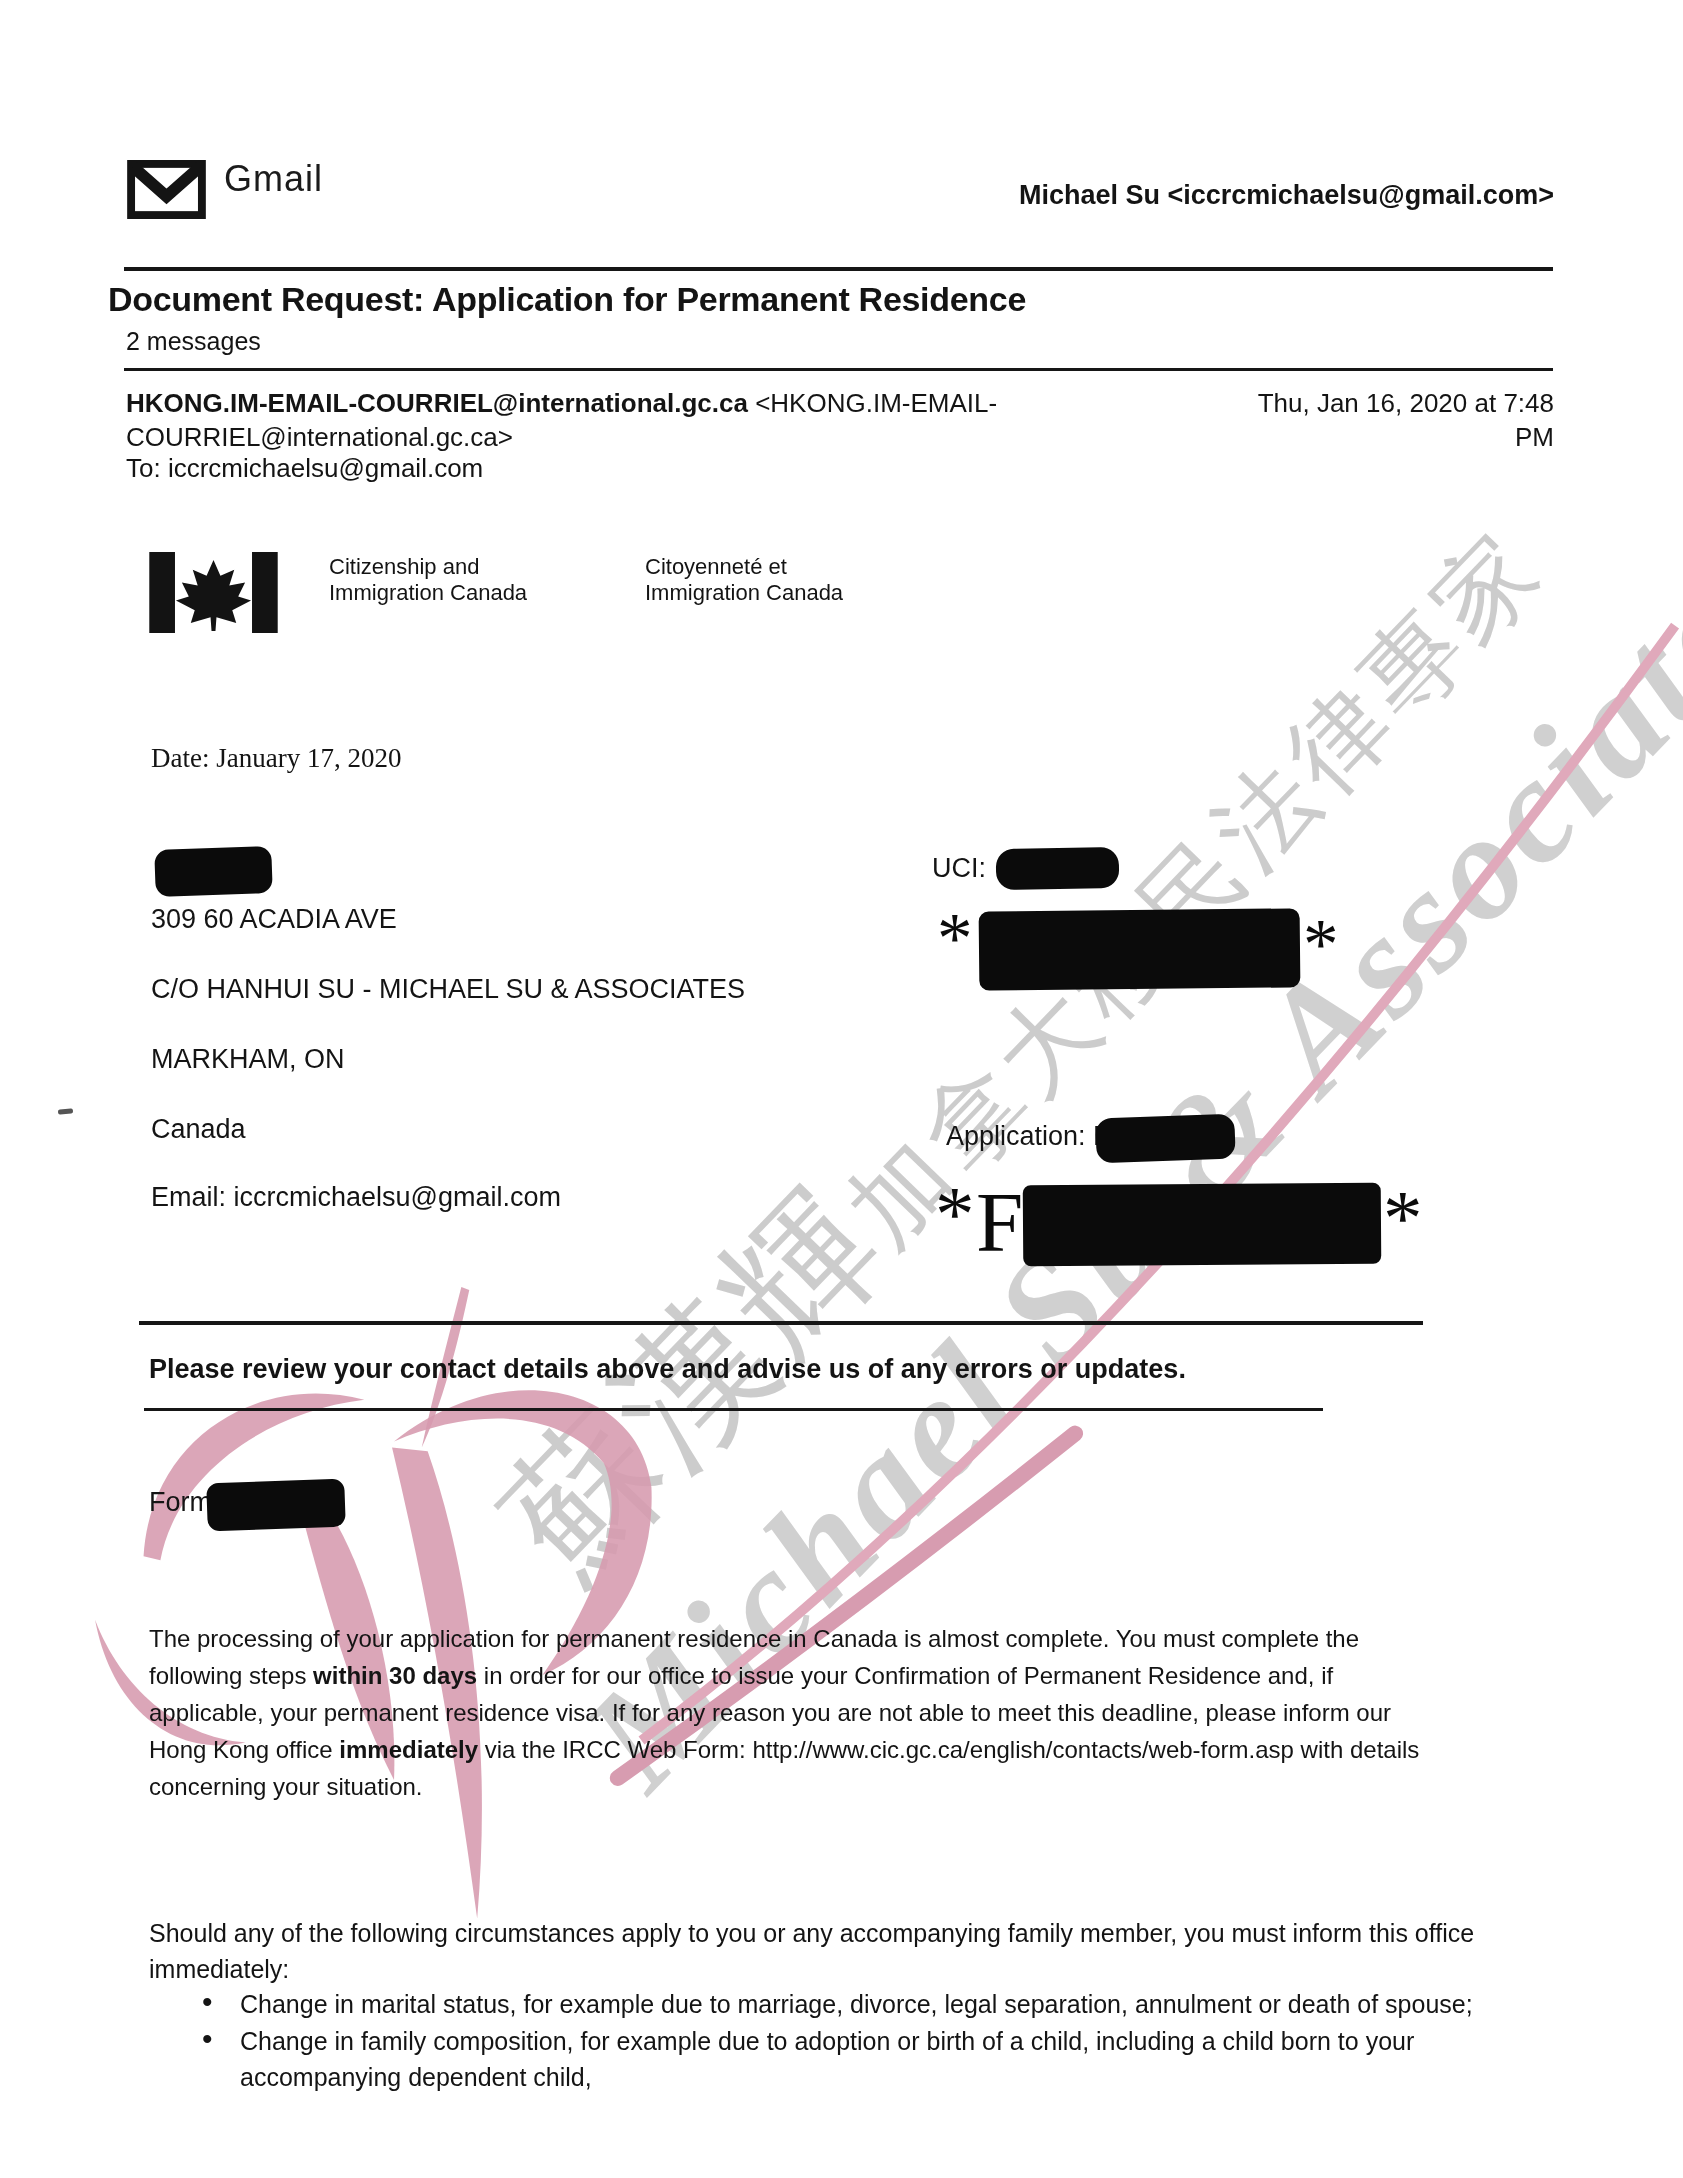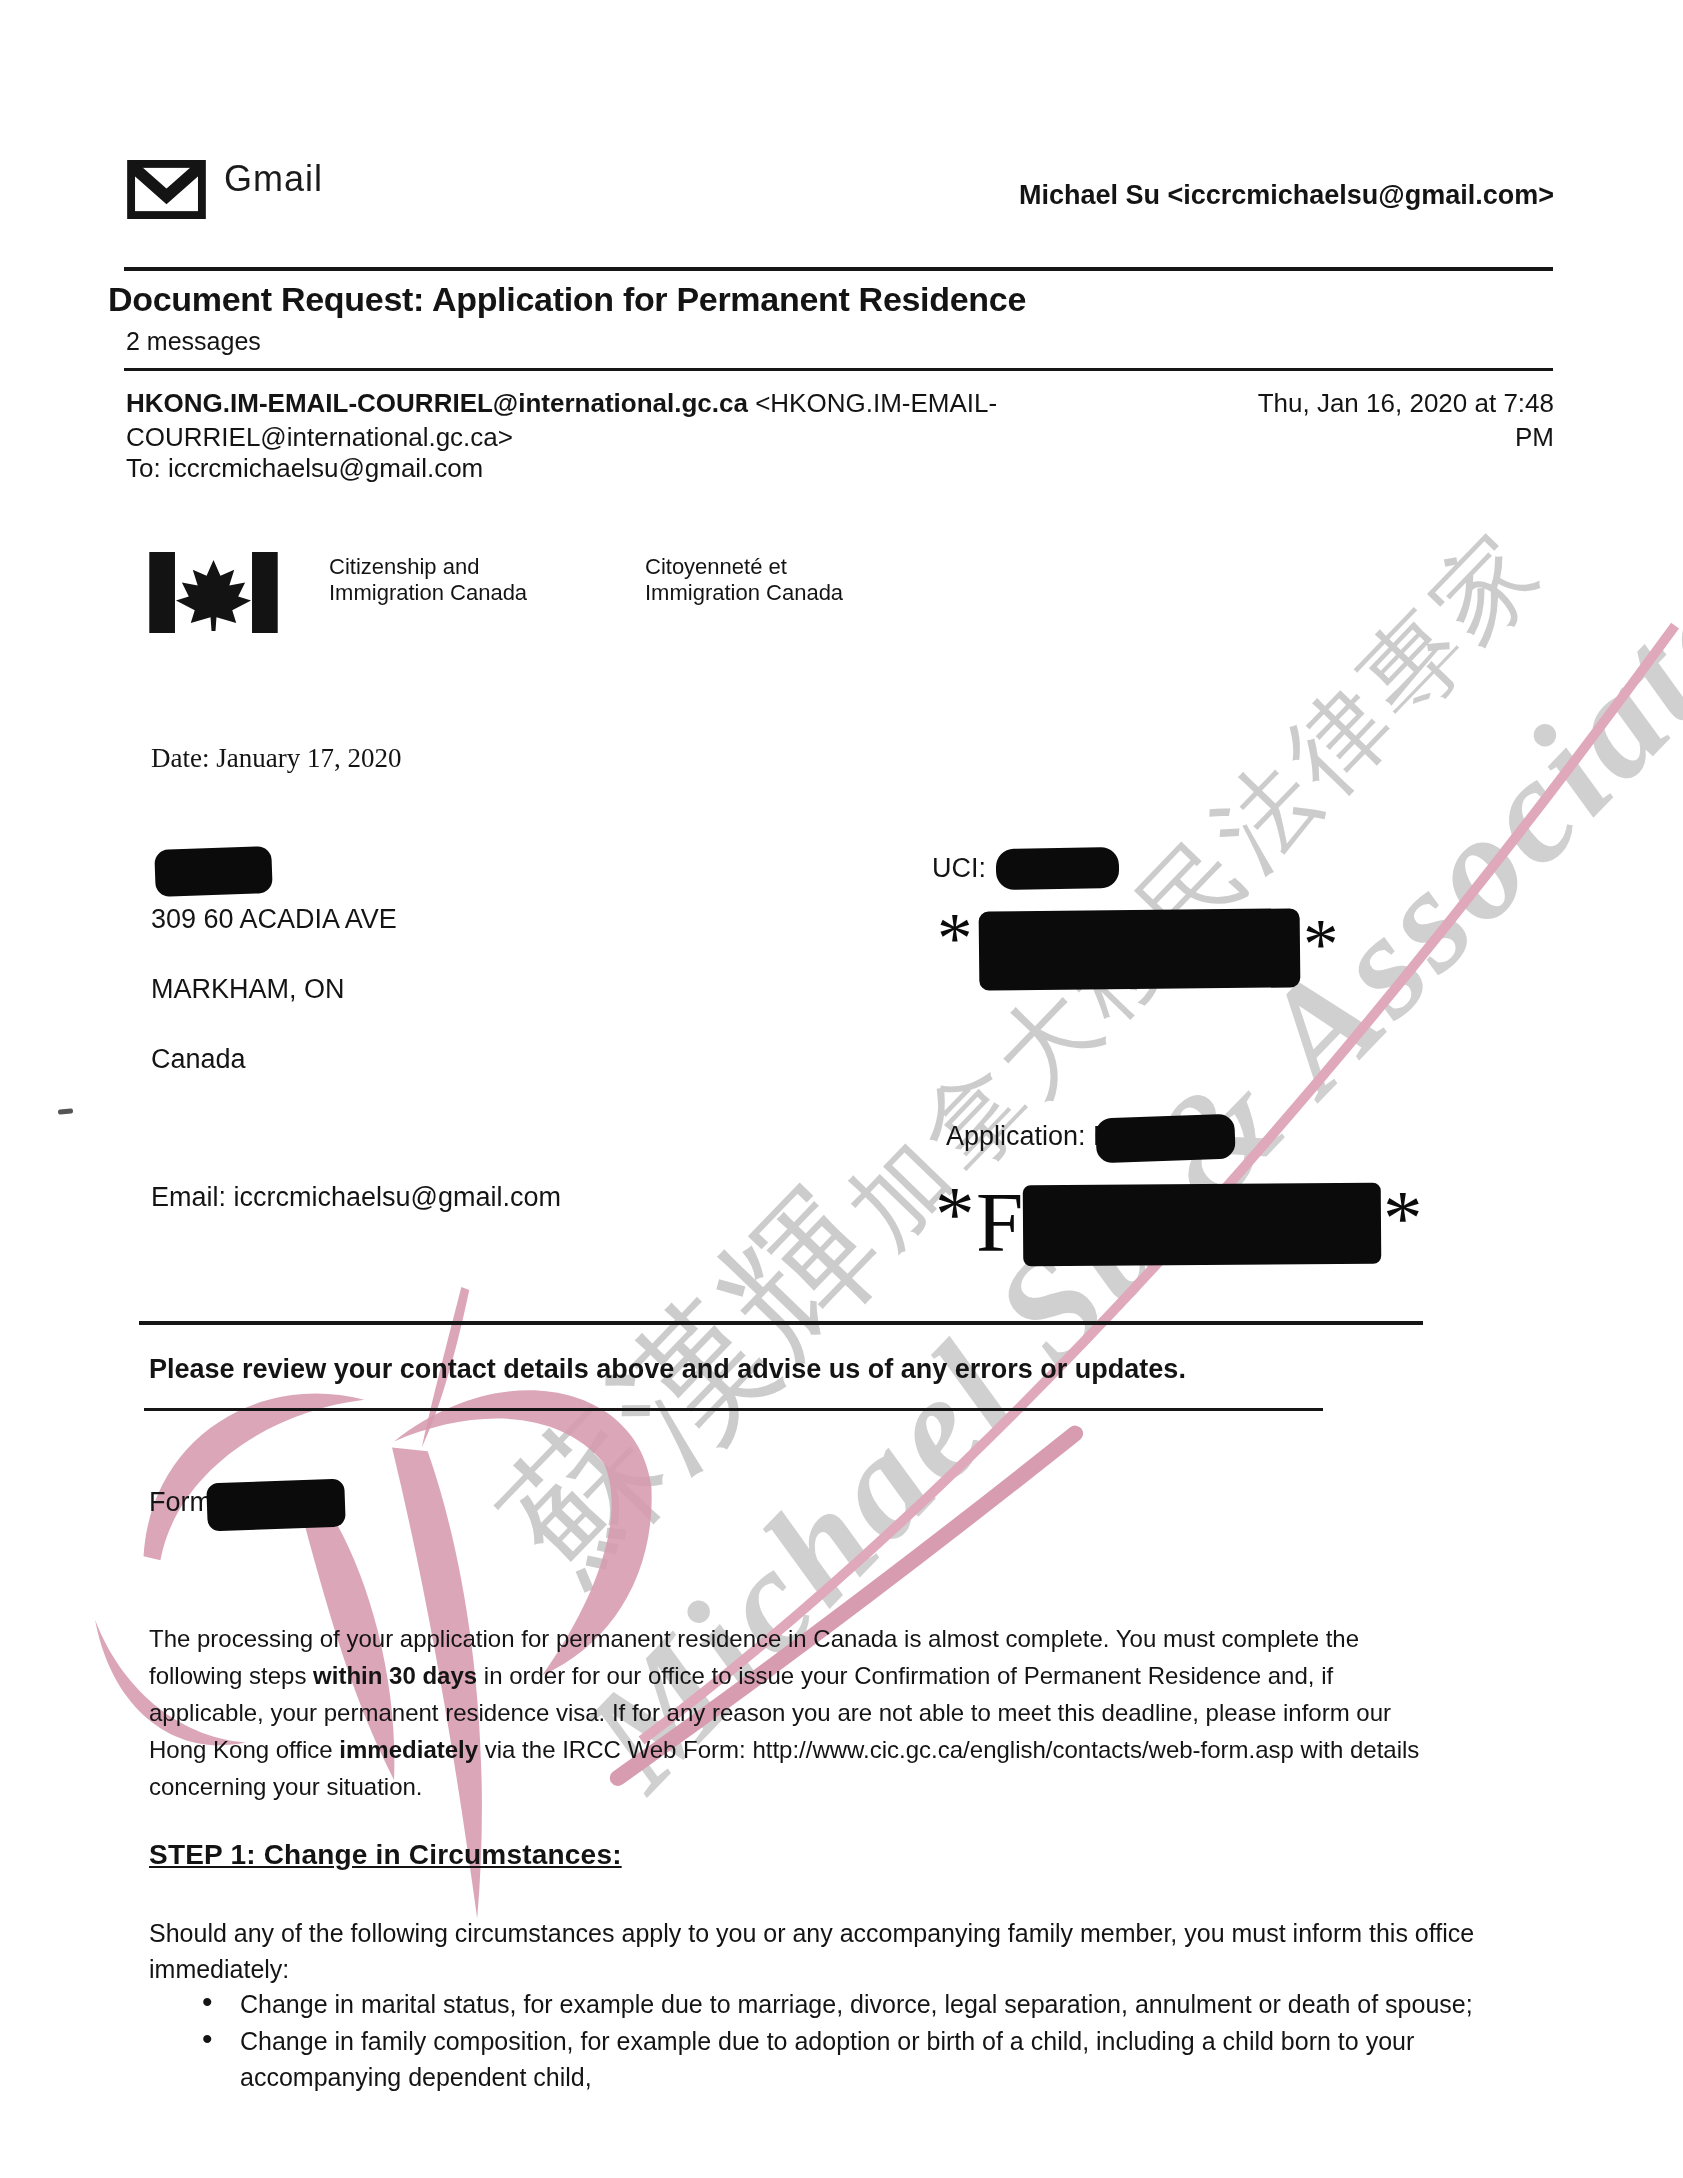--- a/index.html
+++ b/index.html
@@ -119,20 +119,21 @@
   <div class="cic-en pre">Citizenship and
 Immigration Canada</div>
   <div class="cic-fr pre">Citoyenneté et
 Immigration Canada</div>
 
   <div class="letter-date">Date: January 17, 2020</div>
 
   <div class="redact r-name"></div>
   <ul class="addr">
       <li>309 60 ACADIA AVE</li>
+      <li>C/O HANHUI SU - MICHAEL SU &amp; ASSOCIATES</li>
       <li>MARKHAM, ON</li>
       <li>Canada</li>
     </ul>
   <div class="letter-email">Email: iccrcmichaelsu@gmail.com</div>
   <div class="artifact"></div>
 
   <div class="uci-label">UCI:</div>
   <div class="redact r-uci"></div>
 
   <span class="star s1a">*</span>
@@ -153,21 +154,20 @@
 
   <div class="dear">Form</div>
   <div class="redact r-dear"></div>
 
   <div class="bodytext pre"><span>The processing of your application for permanent residence in Canada is almost complete. You must complete the
 following steps </span><span class="b">within 30 days</span><span> in order for our office to issue your Confirmation of Permanent Residence and, if
 applicable, your permanent residence visa. If for any reason you are not able to meet this deadline, please inform our
 Hong Kong office </span><span class="b">immediately</span><span> via the IRCC Web Form: http://www.cic.gc.ca/english/contacts/web-form.asp with details
 concerning your situation.</span></div>
 
-  <div class="step-head">STEP 1: Change in Circumstances:</div>
   <div class="step-intro pre">Should any of the following circumstances apply to you or any accompanying family member, you must inform this office
 immediately:</div>
   <ul class="bullets">
       <li>Change in marital status, for example due to marriage, divorce, legal separation, annulment or death of spouse;</li>
       <li>Change in family composition, for example due to adoption or birth of a child, including a child born to your
 accompanying dependent child,</li>
     </ul>
 
 </div>
 

